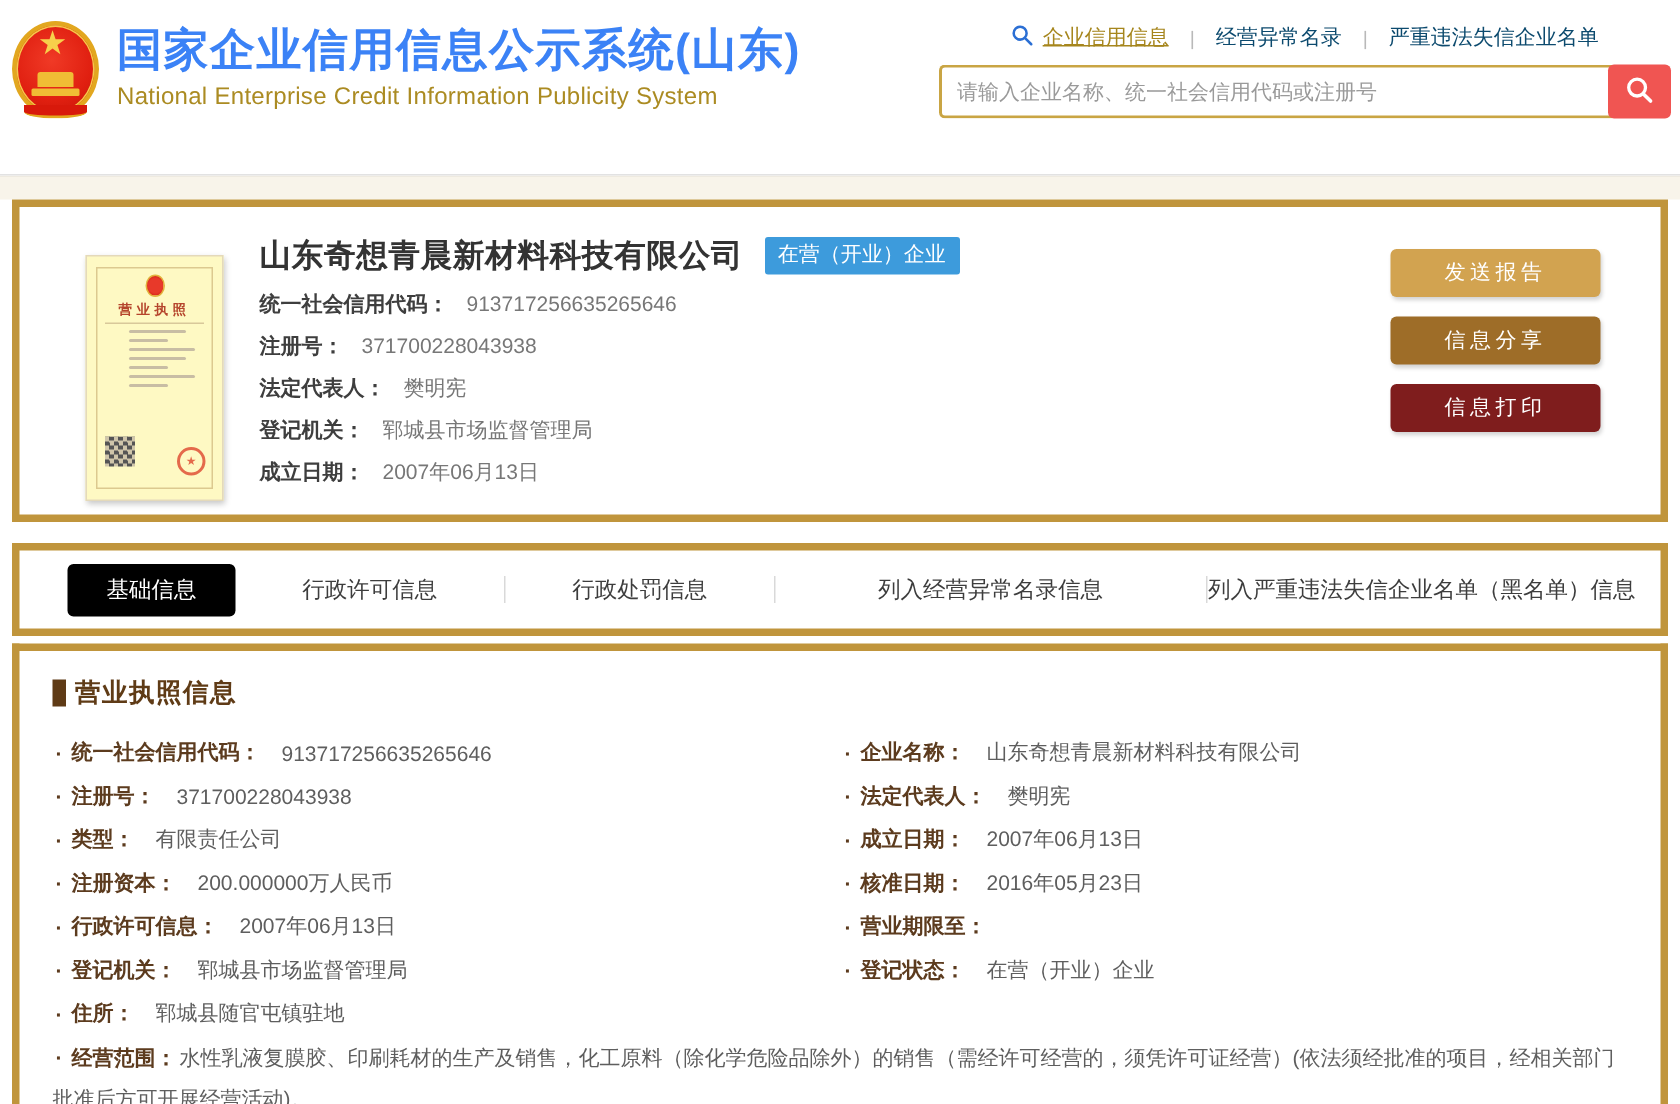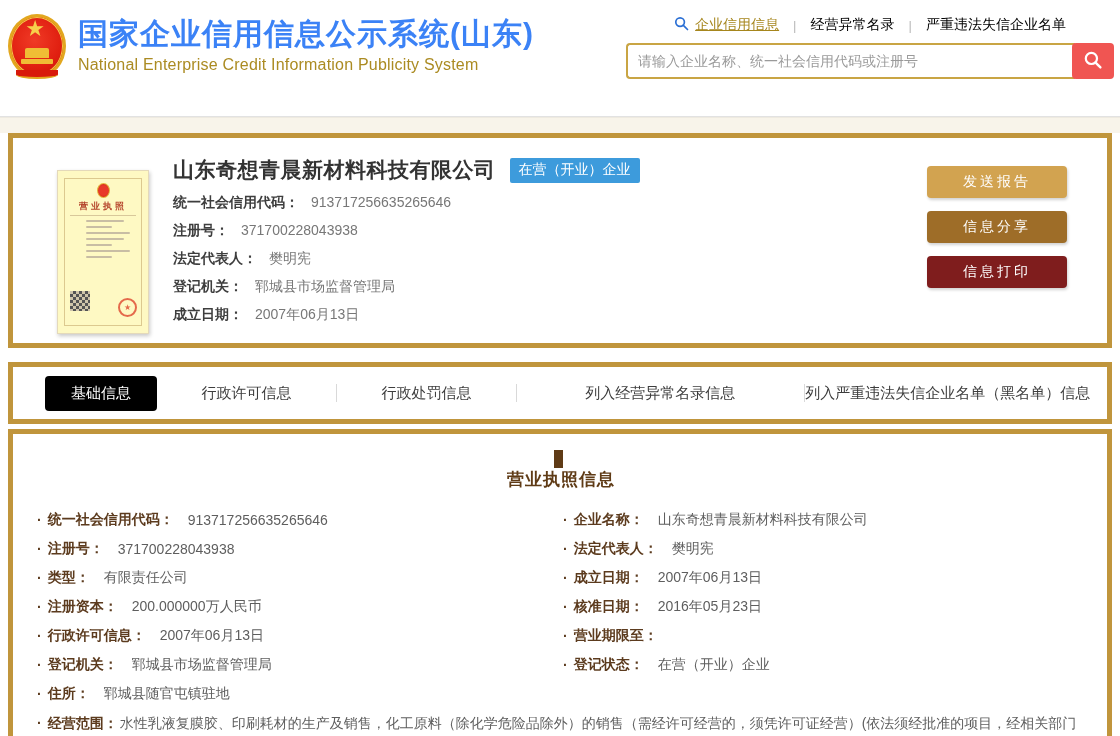--- a/index.html
+++ b/index.html
@@ -22,21 +22,21 @@
   .emblem .ribbon { position:absolute; left:10px; top:58px; width:42px; height:9px;
     background:#d8190b; border-radius:0 0 50% 50%; border-bottom:2px solid #e2a71f; }
 
   .brand { margin-left:10px; padding-top:6px; }
   .brand-title { color:#3b82f6; font-size:30px; font-weight:bold; letter-spacing:1px; line-height:36px; }
   .brand-sub { color:#ab8b22; font-size:16px; margin-top:4px; letter-spacing:0.2px; }
 
   .header-right { position:absolute; left:626px; top:14px; width:488px; }
   .quick-nav { display:flex; align-items:center; font-size:14px; height:22px;justify-content:center; }
   .quick-nav .mag { margin-right:6px; }
-  .qlink { color:#000000; text-decoration:none; cursor:pointer; }
+  .qlink { color:#0c4a6e; text-decoration:none; cursor:pointer; }
   .qlink.active { color:#a6861d; text-decoration:underline; }
   .qsep { color:#b9b9b9; margin:0 14px; font-size:13px; }
 
   .search-bar { display:flex; margin-top:7px; height:36px; width:488px; }
   .search-input { flex:1; height:36px; border:2px solid #c9a544; border-right:none;
     border-radius:4px 0 0 4px; padding:0 10px; font-size:14px; color:#333; outline:none; }
   .search-input::placeholder { color:#9a9a9a; }
   .search-btn { width:42px; height:36px; background:#f05552; border:none; border-radius:4px;
     margin-left:-3px; cursor:pointer; display:flex; align-items:center; justify-content:center; }
 
@@ -85,21 +85,21 @@
   
   .card-tabs { height:62px; display:flex; align-items:center; padding:0 16px; }
   .tab-active { background:#000000; color:#fff; font-size:15px; padding:8px 26px;
     border-radius:4px; cursor:pointer; flex:0 0 auto;margin-left:16px; }
   .tab-sep { width:1px; height:18px; background:#d9d9d9; flex:0 0 auto; }
   .tab-item { flex:1 1 0; text-align:center; font-size:15px; color:#3d3d3d; cursor:pointer; }
   .tab-item.wide { flex:1.6 1 0; }
 
   
   .card-detail { height:307px; border-bottom:none; padding:16px 20px 0 22px; }
-  .sec-head { display:flex; align-items:center; margin-bottom:14px;flex-direction:column; }
+  .sec-head { display:flex; align-items:center; margin-bottom:14px; }
   .sec-bar { width:9px; height:18px; background:#5f3b16; margin-right:6px; }
   .sec-title { color:#5f3b16; font-size:17px; font-weight:bold; letter-spacing:1px; }
 
   .info-cols { display:flex; }
   .info-col { width:50%; }
   .irow { height:29px; display:flex; align-items:center; font-size:14px; }
   .irow .dot { color:#5c3b1e; margin:0 6px 0 2px; font-weight:bold; }
   .ilabel { font-weight:bold; color:#5c3b1e; margin-right:14px; white-space:nowrap; }
   .ival { color:#5e5e5e; }
   .scope-row { margin-top:2px; font-size:14px; line-height:27px; display:block; }

